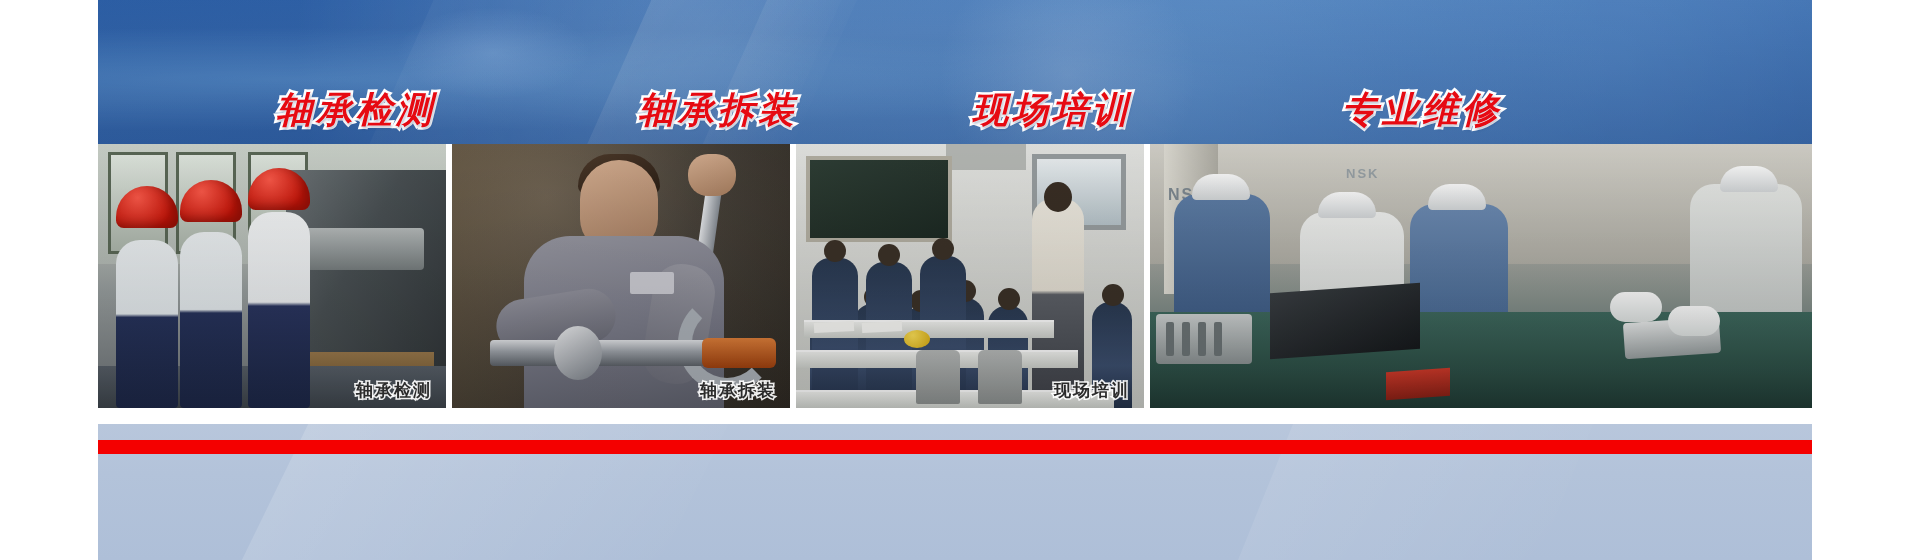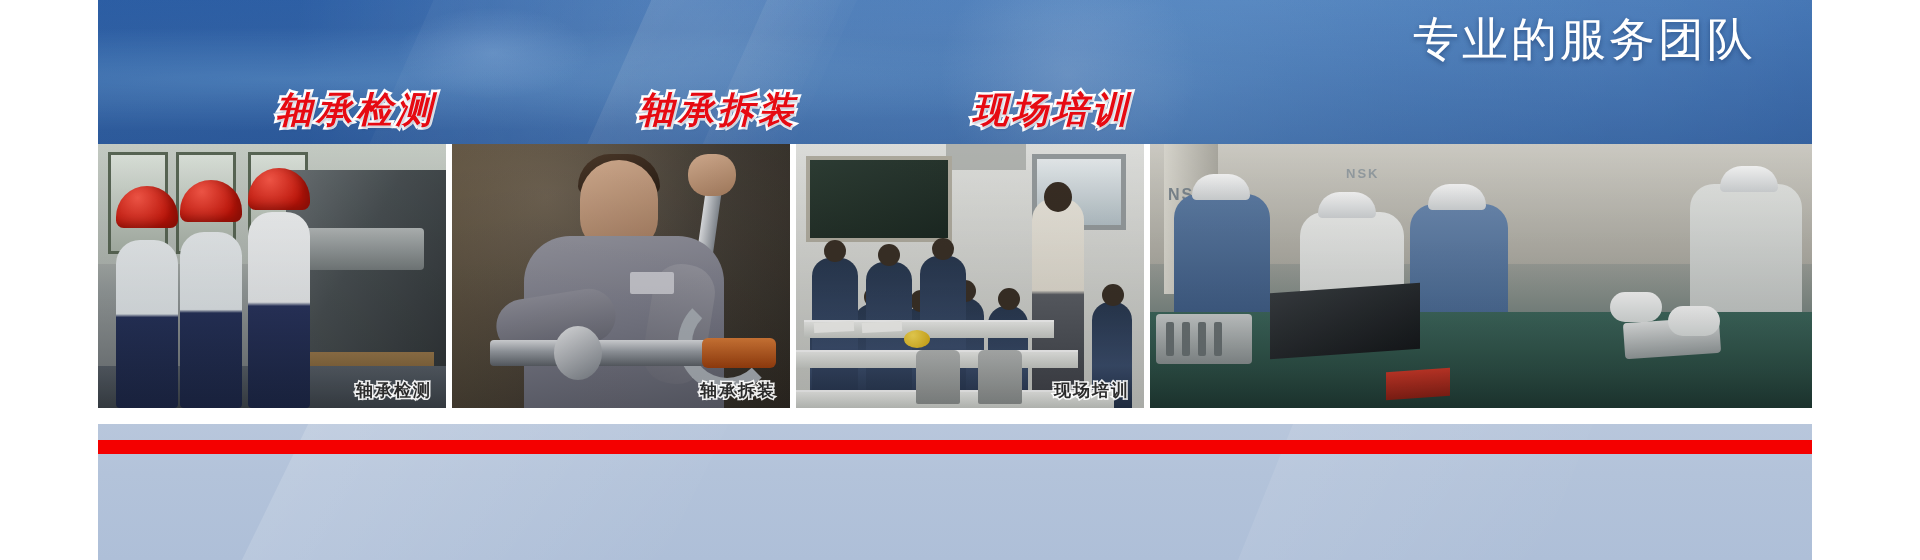--- a/index.html
+++ b/index.html
@@ -469,25 +469,25 @@
 
   <div class="hero">
     <div class="hero-photo-ghost"></div>
     <div class="hero-screen-glow"></div>
     <div class="hero-sheen-c"></div>
     <div class="hero-sheen-a"></div>
     <div class="hero-sheen-b"></div>
     <div class="hero-helmet-glow"></div>
     <div class="hero-vignette"></div>
 
-    <div class="hero-title">专业的服务团队</div>
 
     <div class="service-label" style="left:178px">轴承检测</div>
     <div class="service-label" style="left:540px">轴承拆装</div>
     <div class="service-label" style="left:874px">现场培训</div>
+    <div class="service-label" style="left:1244px">专业维修</div>
   </div>
 
   <div class="photo-strip">
 
     <div class="photo p1">
       <div class="scene">
         <div class="wall"></div>
         <div class="window w1"></div>
         <div class="window w2"></div>
         <div class="window w3"></div>

